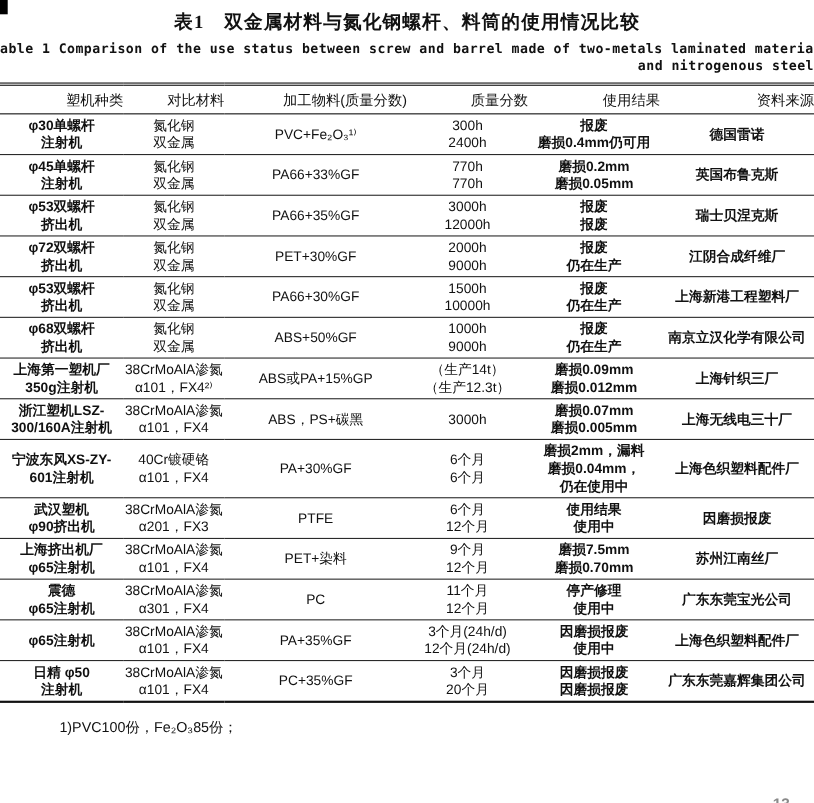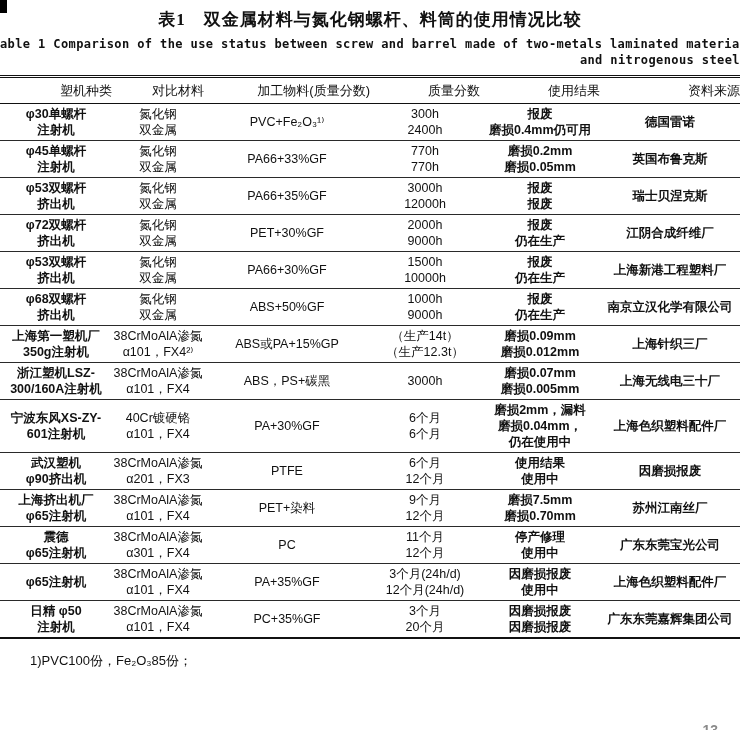--- a/index.html
+++ b/index.html
@@ -36,21 +36,21 @@
   .tbl td {
     border-bottom:1px solid #2a2a2a; text-align:center; vertical-align:middle;
     padding:2px 0; font-size:12.5px; line-height:16px;
     white-space:nowrap; overflow:visible;
   }
   .tbl tr:last-child td { border-bottom:none; }
   .tbl td:nth-child(1), .tbl td:nth-child(5), .tbl td:nth-child(6) { font-weight:bold; }
   .cl { white-space:nowrap; }
 
   .footnotes { margin:10px 0 0 30px; font-size:13px; }
-  .footnote { line-height:23px; white-space:nowrap; }
+  .footnote { line-height:23px; white-space:nowrap;margin-left:24px; }
 
   .page-mark {
     position:absolute; right:22px; bottom:-8px;
     color:#8a8a8a; font-size:14px; font-weight:bold;
   }
 </style>
 </head>
 <body>
 
 <div class="page">

